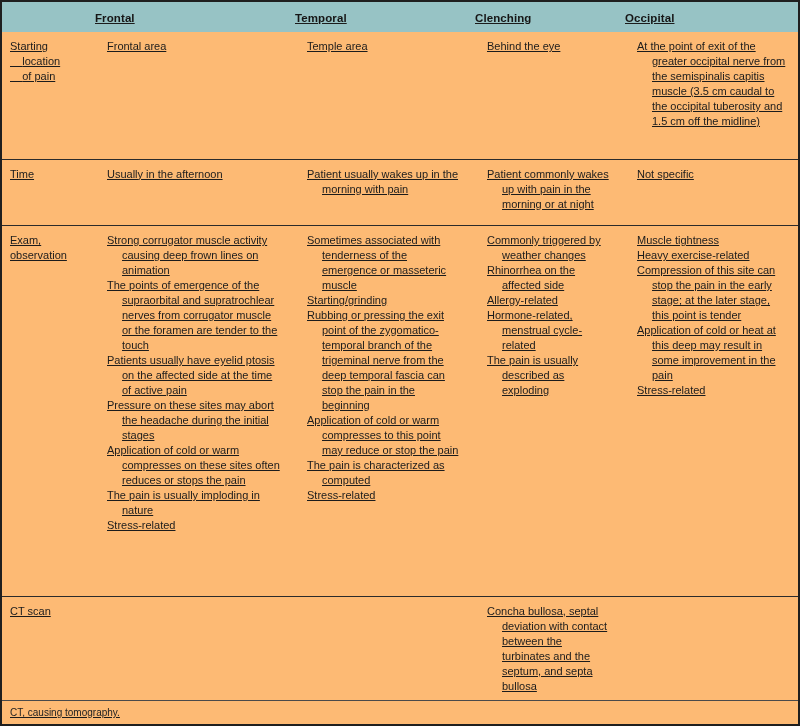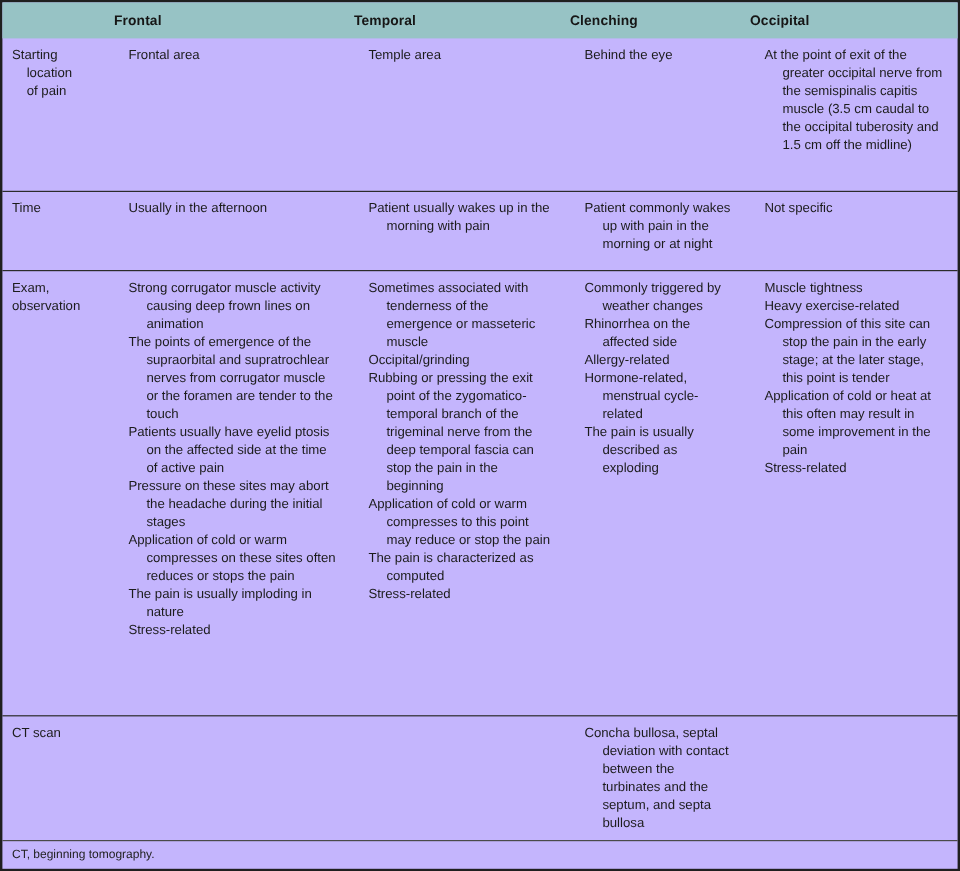--- a/index.html
+++ b/index.html
@@ -19,23 +19,24 @@
     width: 800px;
     height: 726px;
     overflow: hidden;
     font-family: "Liberation Sans", "DejaVu Sans", sans-serif;
     color: var(--text);
   }
   .sheet {
     width: 800px;
     height: 726px;
     border: 2px solid var(--border);
-    background: #c4b5fd;
+    background: #fdba74;
     display: flex;
     flex-direction: column;
+    text-decoration: underline;
   }
   table.headache-table {
     width: 100%;
     border-collapse: collapse;
     table-layout: fixed;
     flex: 1 1 auto;
   }
   col.c-label { width: 88px; }
   col.c-frontal { width: 200px; }
   col.c-temporal { width: 180px; }
@@ -148,46 +149,46 @@
             <div class="para">Strong corrugator muscle activity causing deep frown lines on animation</div>
             <div class="para">The points of emergence of the supraorbital and supratrochlear nerves from corrugator muscle or the foramen are tender to the touch</div>
             <div class="para">Patients usually have eyelid ptosis on the affected side at the time of active pain</div>
             <div class="para">Pressure on these sites may abort the headache during the initial stages</div>
             <div class="para">Application of cold or warm compresses on these sites often reduces or stops the pain</div>
             <div class="para">The pain is usually imploding in nature</div>
             <div class="para">Stress-related</div>
           </td>
           <td>
             <div class="para">Sometimes associated with tenderness of the emergence or masseteric muscle</div>
-            <div class="para">Occipital/grinding</div>
+            <div class="para">Starting/grinding</div>
             <div class="para">Rubbing or pressing the exit point of the zygomatico-temporal branch of the trigeminal nerve from the deep temporal fascia can stop the pain in the beginning</div>
             <div class="para">Application of cold or warm compresses to this point may reduce or stop the pain</div>
             <div class="para">The pain is characterized as computed</div>
             <div class="para">Stress-related</div>
           </td>
           <td>
             <div class="para">Commonly triggered by weather changes</div>
             <div class="para">Rhinorrhea on the affected side</div>
             <div class="para">Allergy-related</div>
             <div class="para">Hormone-related, menstrual cycle-related</div>
             <div class="para">The pain is usually described as exploding</div>
           </td>
           <td>
             <div class="para">Muscle tightness</div>
             <div class="para">Heavy exercise-related</div>
             <div class="para">Compression of this site can stop the pain in the early stage; at the later stage, this point is tender</div>
-            <div class="para">Application of cold or heat at this often may result in some improvement in the pain</div>
+            <div class="para">Application of cold or heat at this deep may result in some improvement in the pain</div>
             <div class="para">Stress-related</div>
           </td>
         </tr>
         <tr class="row-ct-scan">
           <td class="row-label">CT scan</td>
           <td></td>
           <td></td>
           <td>
             <div class="para">Concha bullosa, septal deviation with contact between the turbinates and the septum, and septa bullosa</div>
           </td>
           <td></td>
         </tr>
       </tbody>
   </table>
-  <div class="footnote">CT, beginning tomography.</div>
+  <div class="footnote">CT, causing tomography.</div>
 </div>
 
 </body></html>

